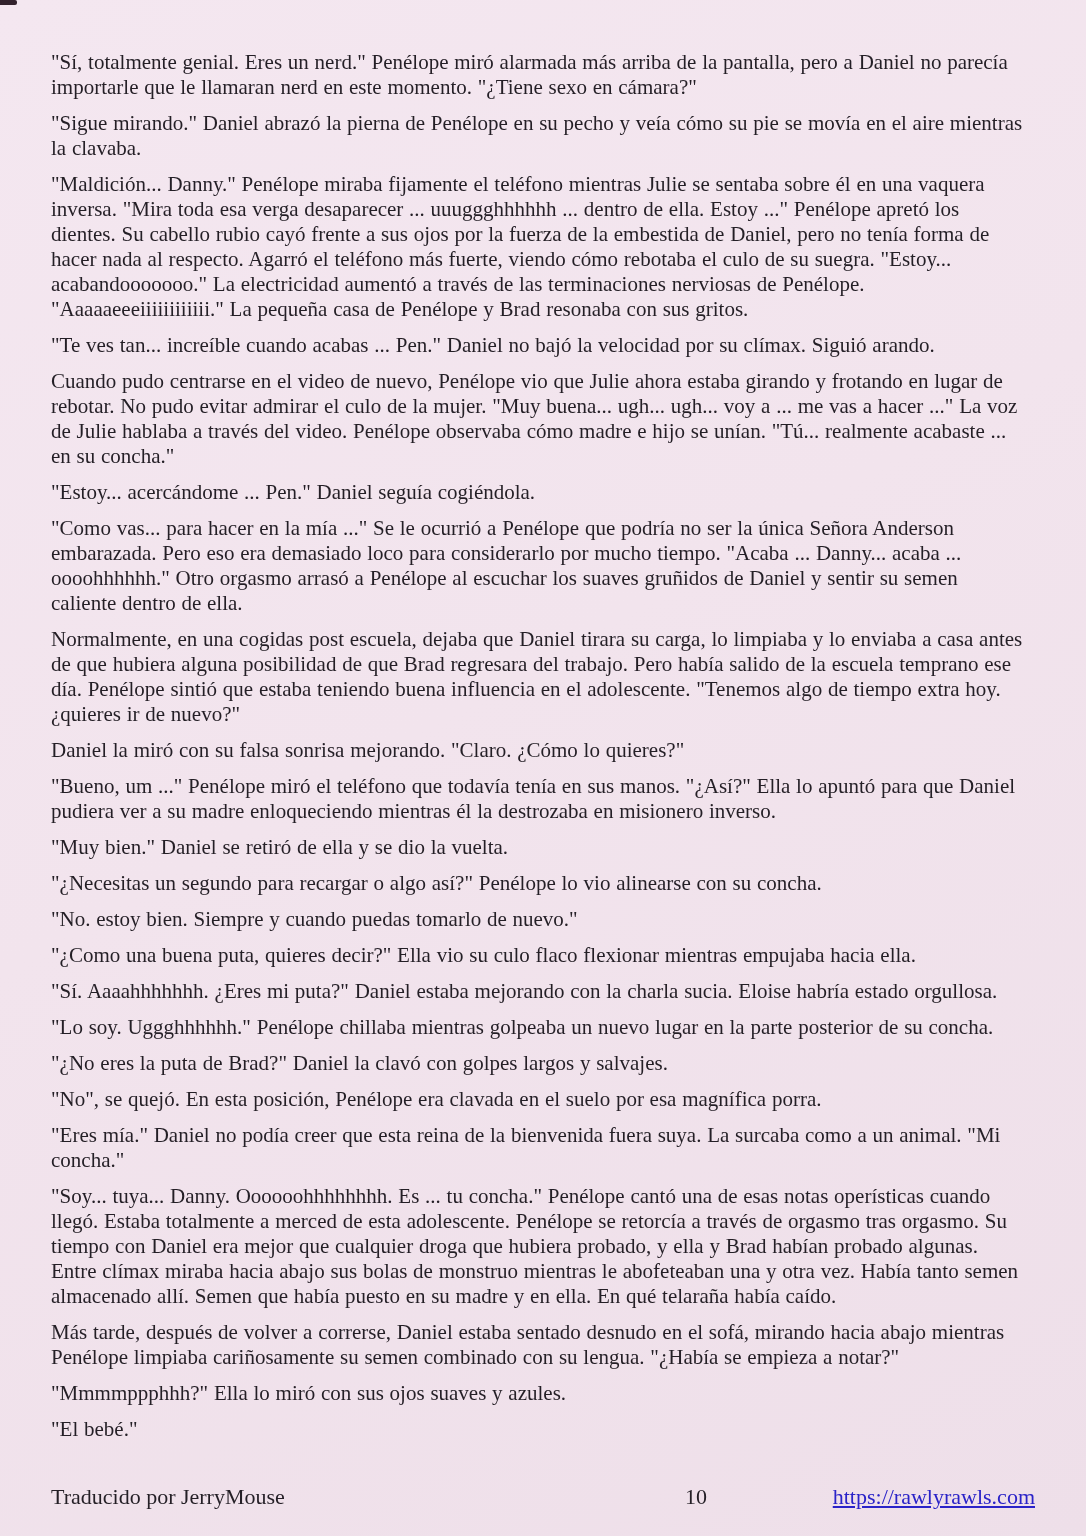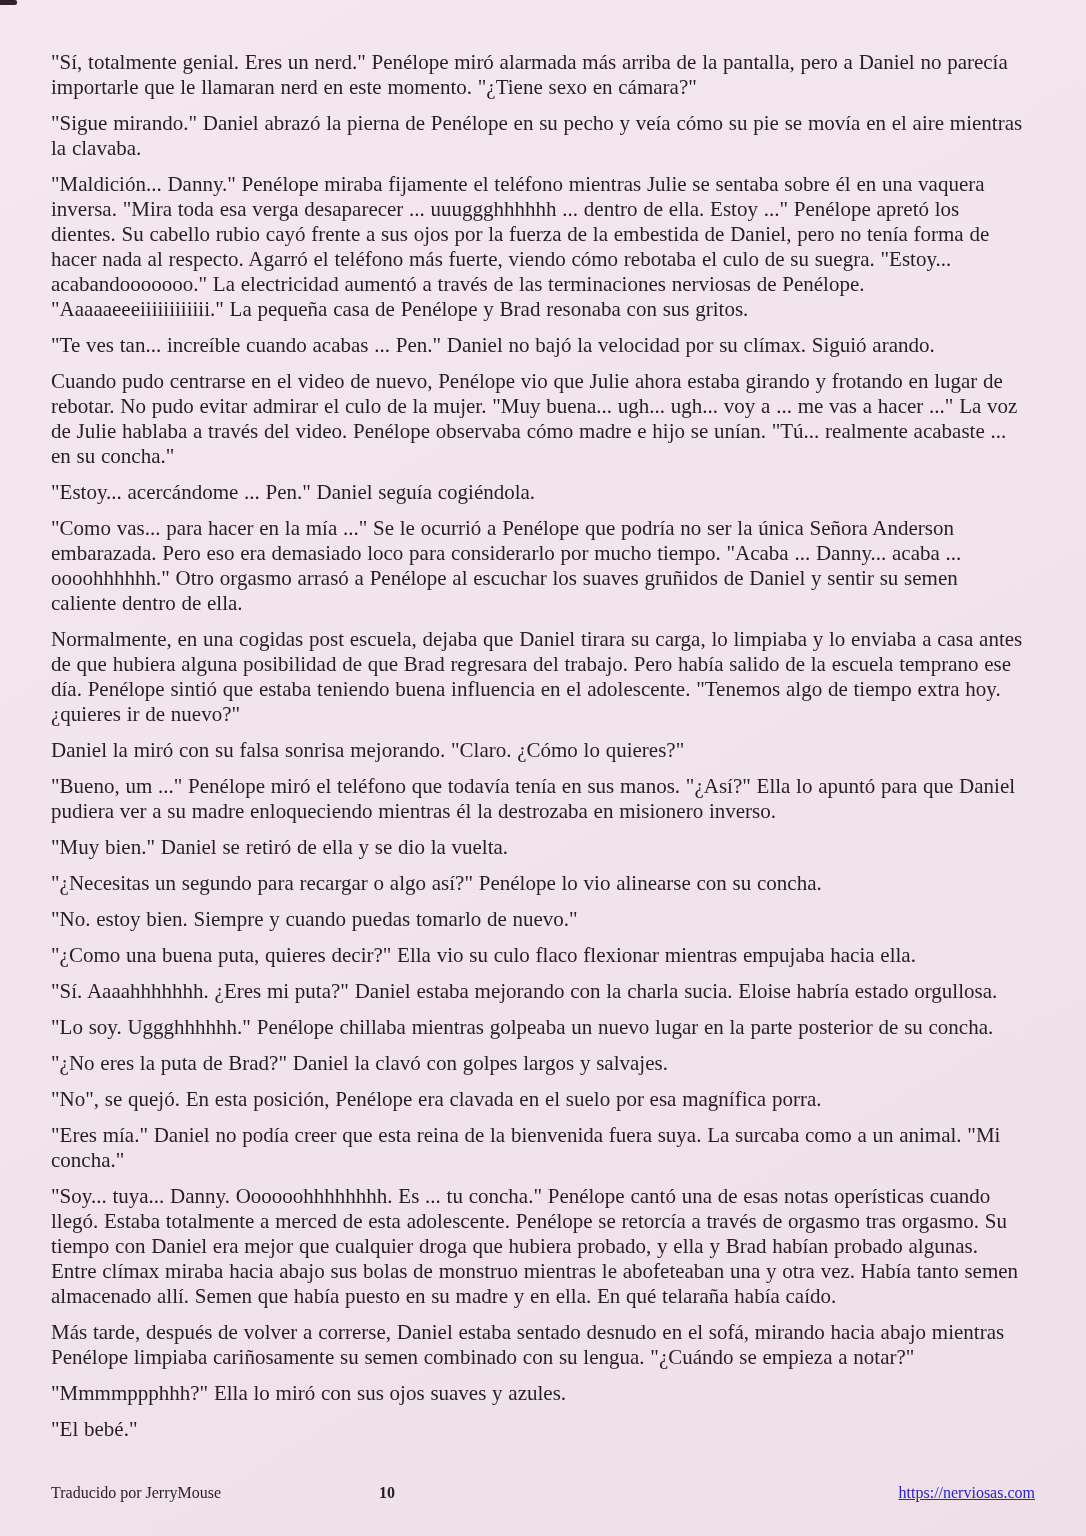--- a/index.html
+++ b/index.html
@@ -40,25 +40,25 @@
     word-spacing: 0.5px;
   }
 
   .footer {
     position: absolute;
     left: 51px;
     top: 1484px;
     width: 984px;
     display: flex;
     align-items: baseline;
-    font-size: 16px;
+    font-size: 22px;
     color: #241f26;
   }
   .footer-left  { flex: 1; text-align: left; }
-  .footer-center{ flex: 1; text-align: left; font-weight: bold; }
+  .footer-center{ flex: 1; text-align: right; }
   .footer-right { flex: 1; text-align: right; }
   .footer a {
     color: #2a23c8;
     text-decoration: underline;
   }
 </style>
 </head>
 <body>
 
 <div class="page">
@@ -100,28 +100,28 @@
       <p>"Lo soy. Uggghhhhhh." Penélope chillaba mientras golpeaba un nuevo lugar en la parte posterior de su concha.</p>
 
       <p>"¿No eres la puta de Brad?" Daniel la clavó con golpes largos y salvajes.</p>
 
       <p>"No", se quejó. En esta posición, Penélope era clavada en el suelo por esa magnífica porra.</p>
 
       <p>"Eres mía." Daniel no podía creer que esta reina de la bienvenida fuera suya. La surcaba como a un animal. "Mi concha."</p>
 
       <p>"Soy... tuya... Danny. Oooooohhhhhhhh. Es ... tu concha." Penélope cantó una de esas notas operísticas cuando llegó. Estaba totalmente a merced de esta adolescente. Penélope se retorcía a través de orgasmo tras orgasmo. Su tiempo con Daniel era mejor que cualquier droga que hubiera probado, y ella y Brad habían probado algunas. Entre clímax miraba hacia abajo sus bolas de monstruo mientras le abofeteaban una y otra vez. Había tanto semen almacenado allí. Semen que había puesto en su madre y en ella. En qué telaraña había caído.</p>
 
-      <p>Más tarde, después de volver a correrse, Daniel estaba sentado desnudo en el sofá, mirando hacia abajo mientras Penélope limpiaba cariñosamente su semen combinado con su lengua. "¿Cuándo se empieza a notar?"</p>
+      <p>Más tarde, después de volver a correrse, Daniel estaba sentado desnudo en el sofá, mirando hacia abajo mientras Penélope limpiaba cariñosamente su semen combinado con su lengua. "¿Había se empieza a notar?"</p>
 
       <p>"Mmmmppphhh?" Ella lo miró con sus ojos suaves y azules.</p>
 
       <p>"El bebé."</p>
     </div>
 
   <div class="footer">
     <div class="footer-left">Traducido por JerryMouse</div>
     <div class="footer-center">10</div>
     <div class="footer-right">
-      <a href="#">https://nerviosas.com</a>
+      <a href="#">https://rawlyrawls.com</a>
     </div>
   </div>
 
 </div>
 
 </body></html>

